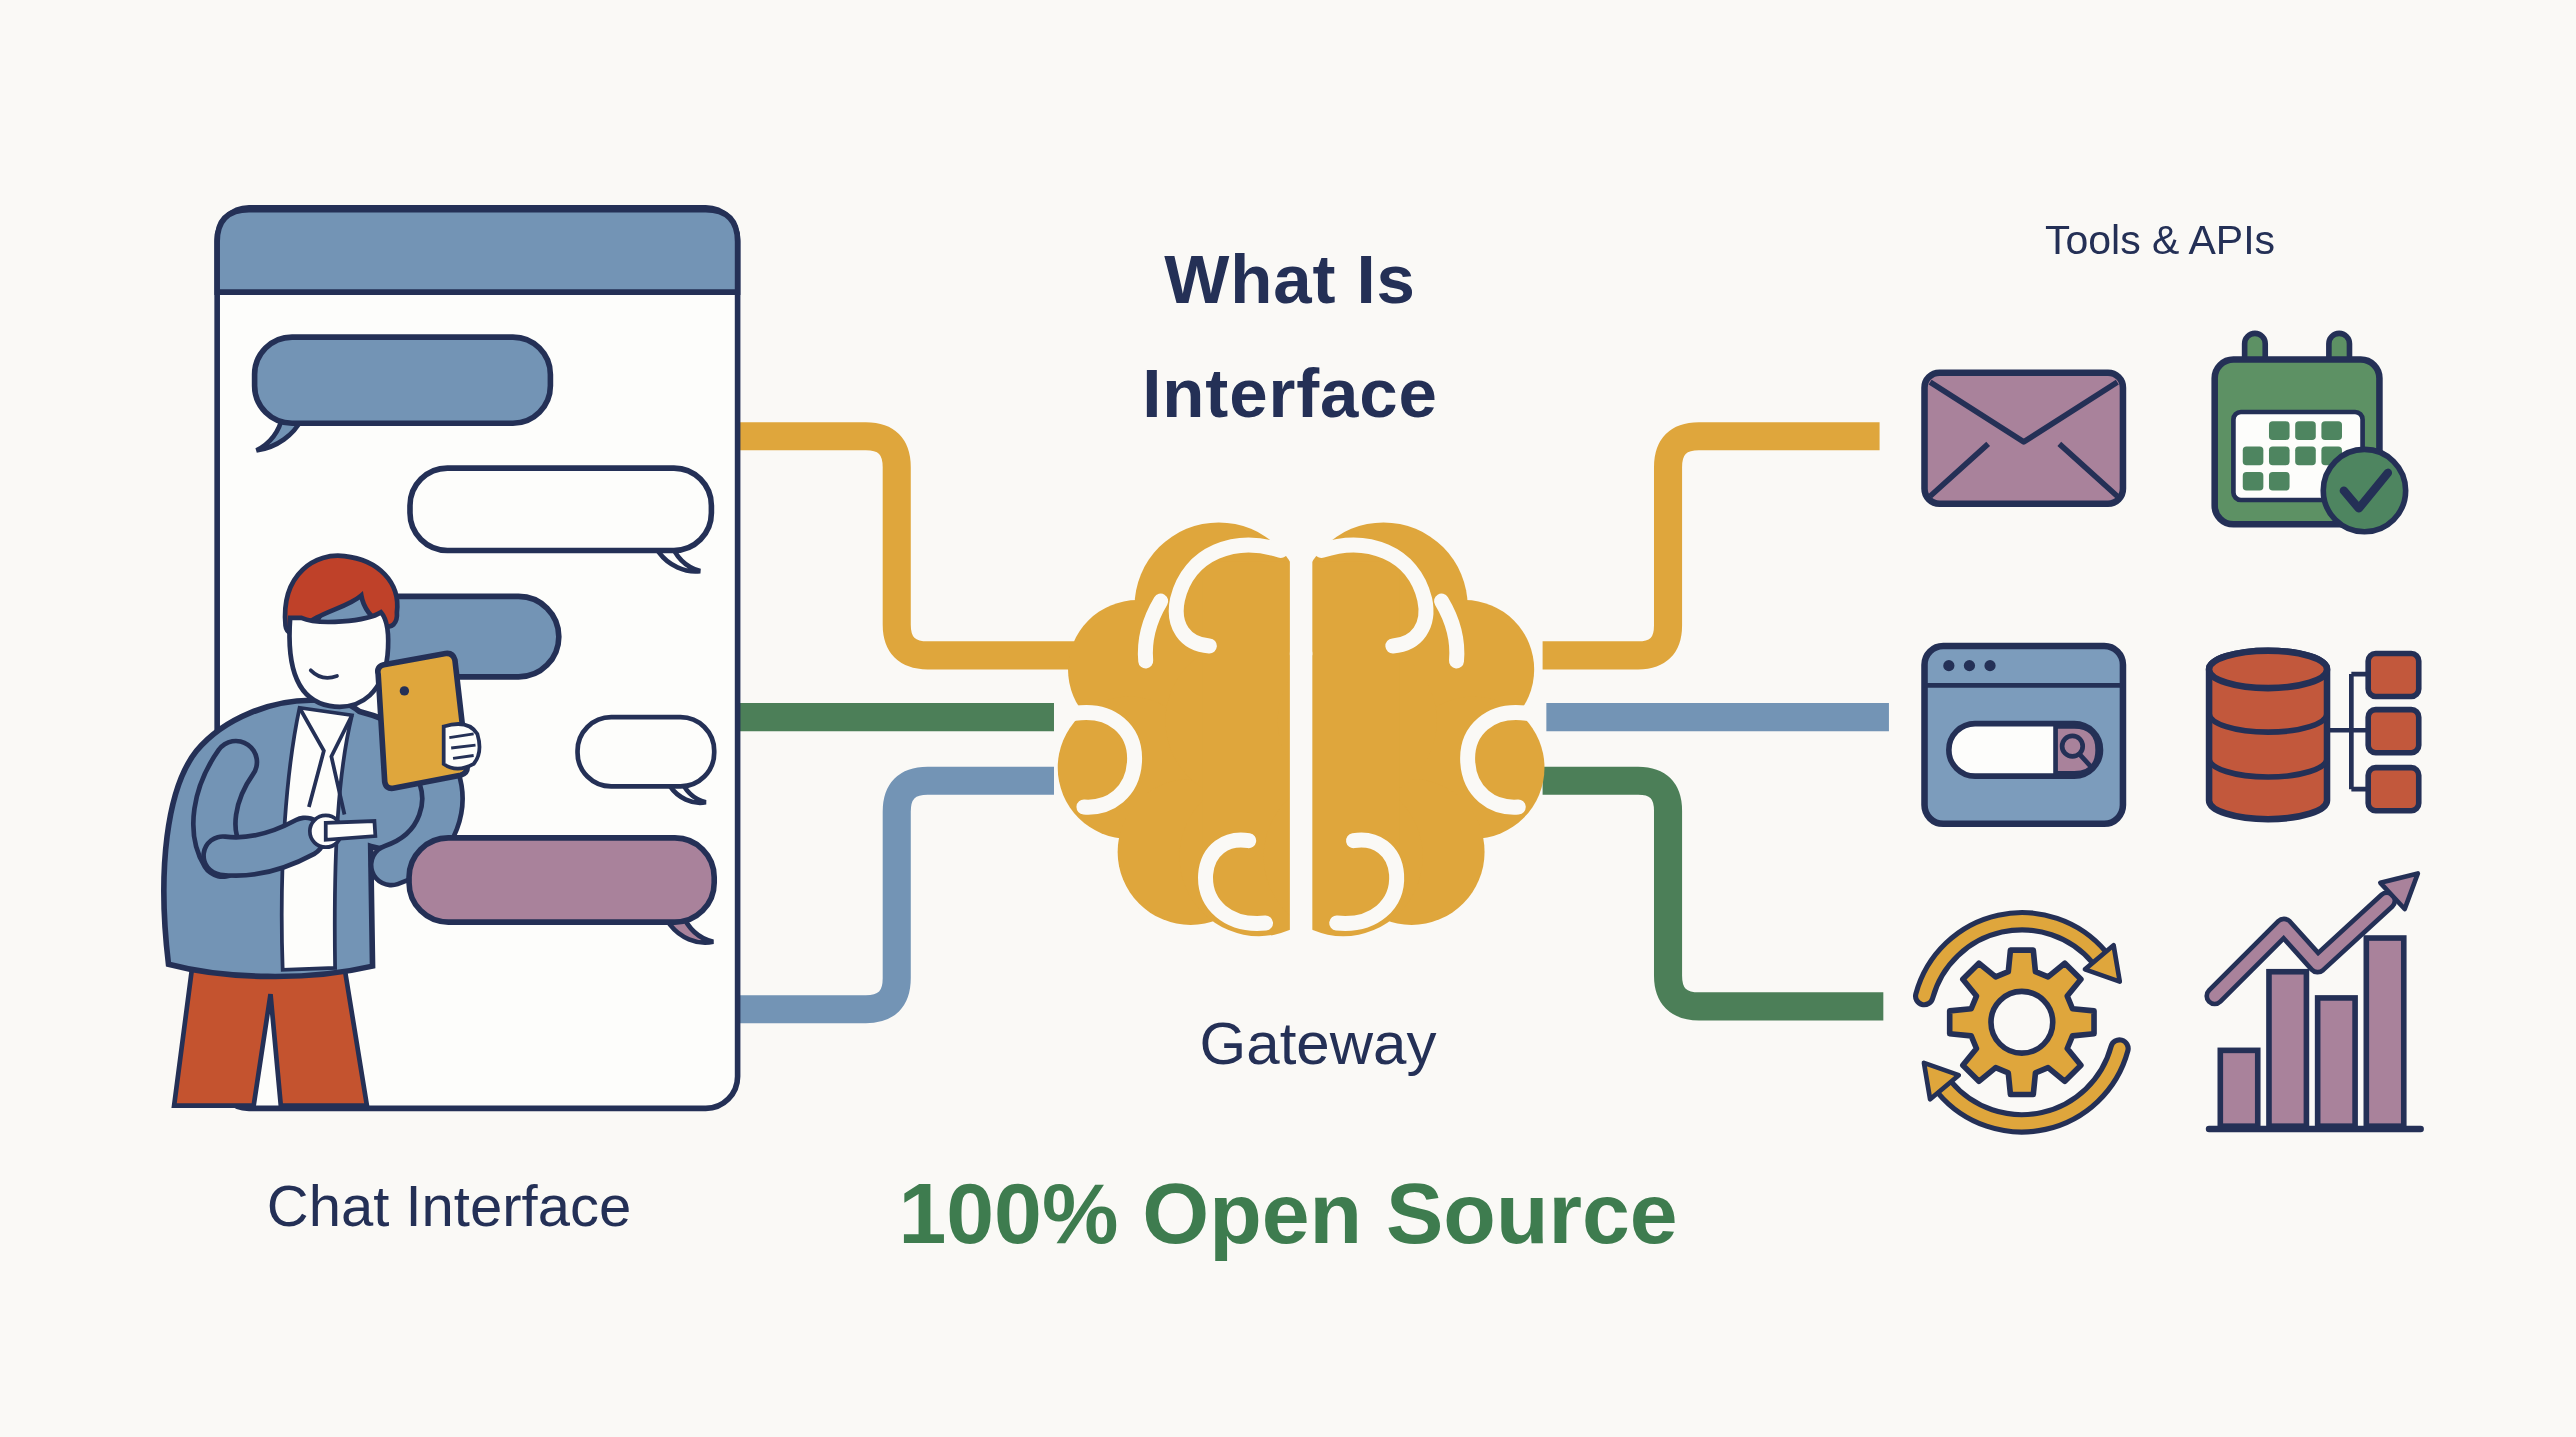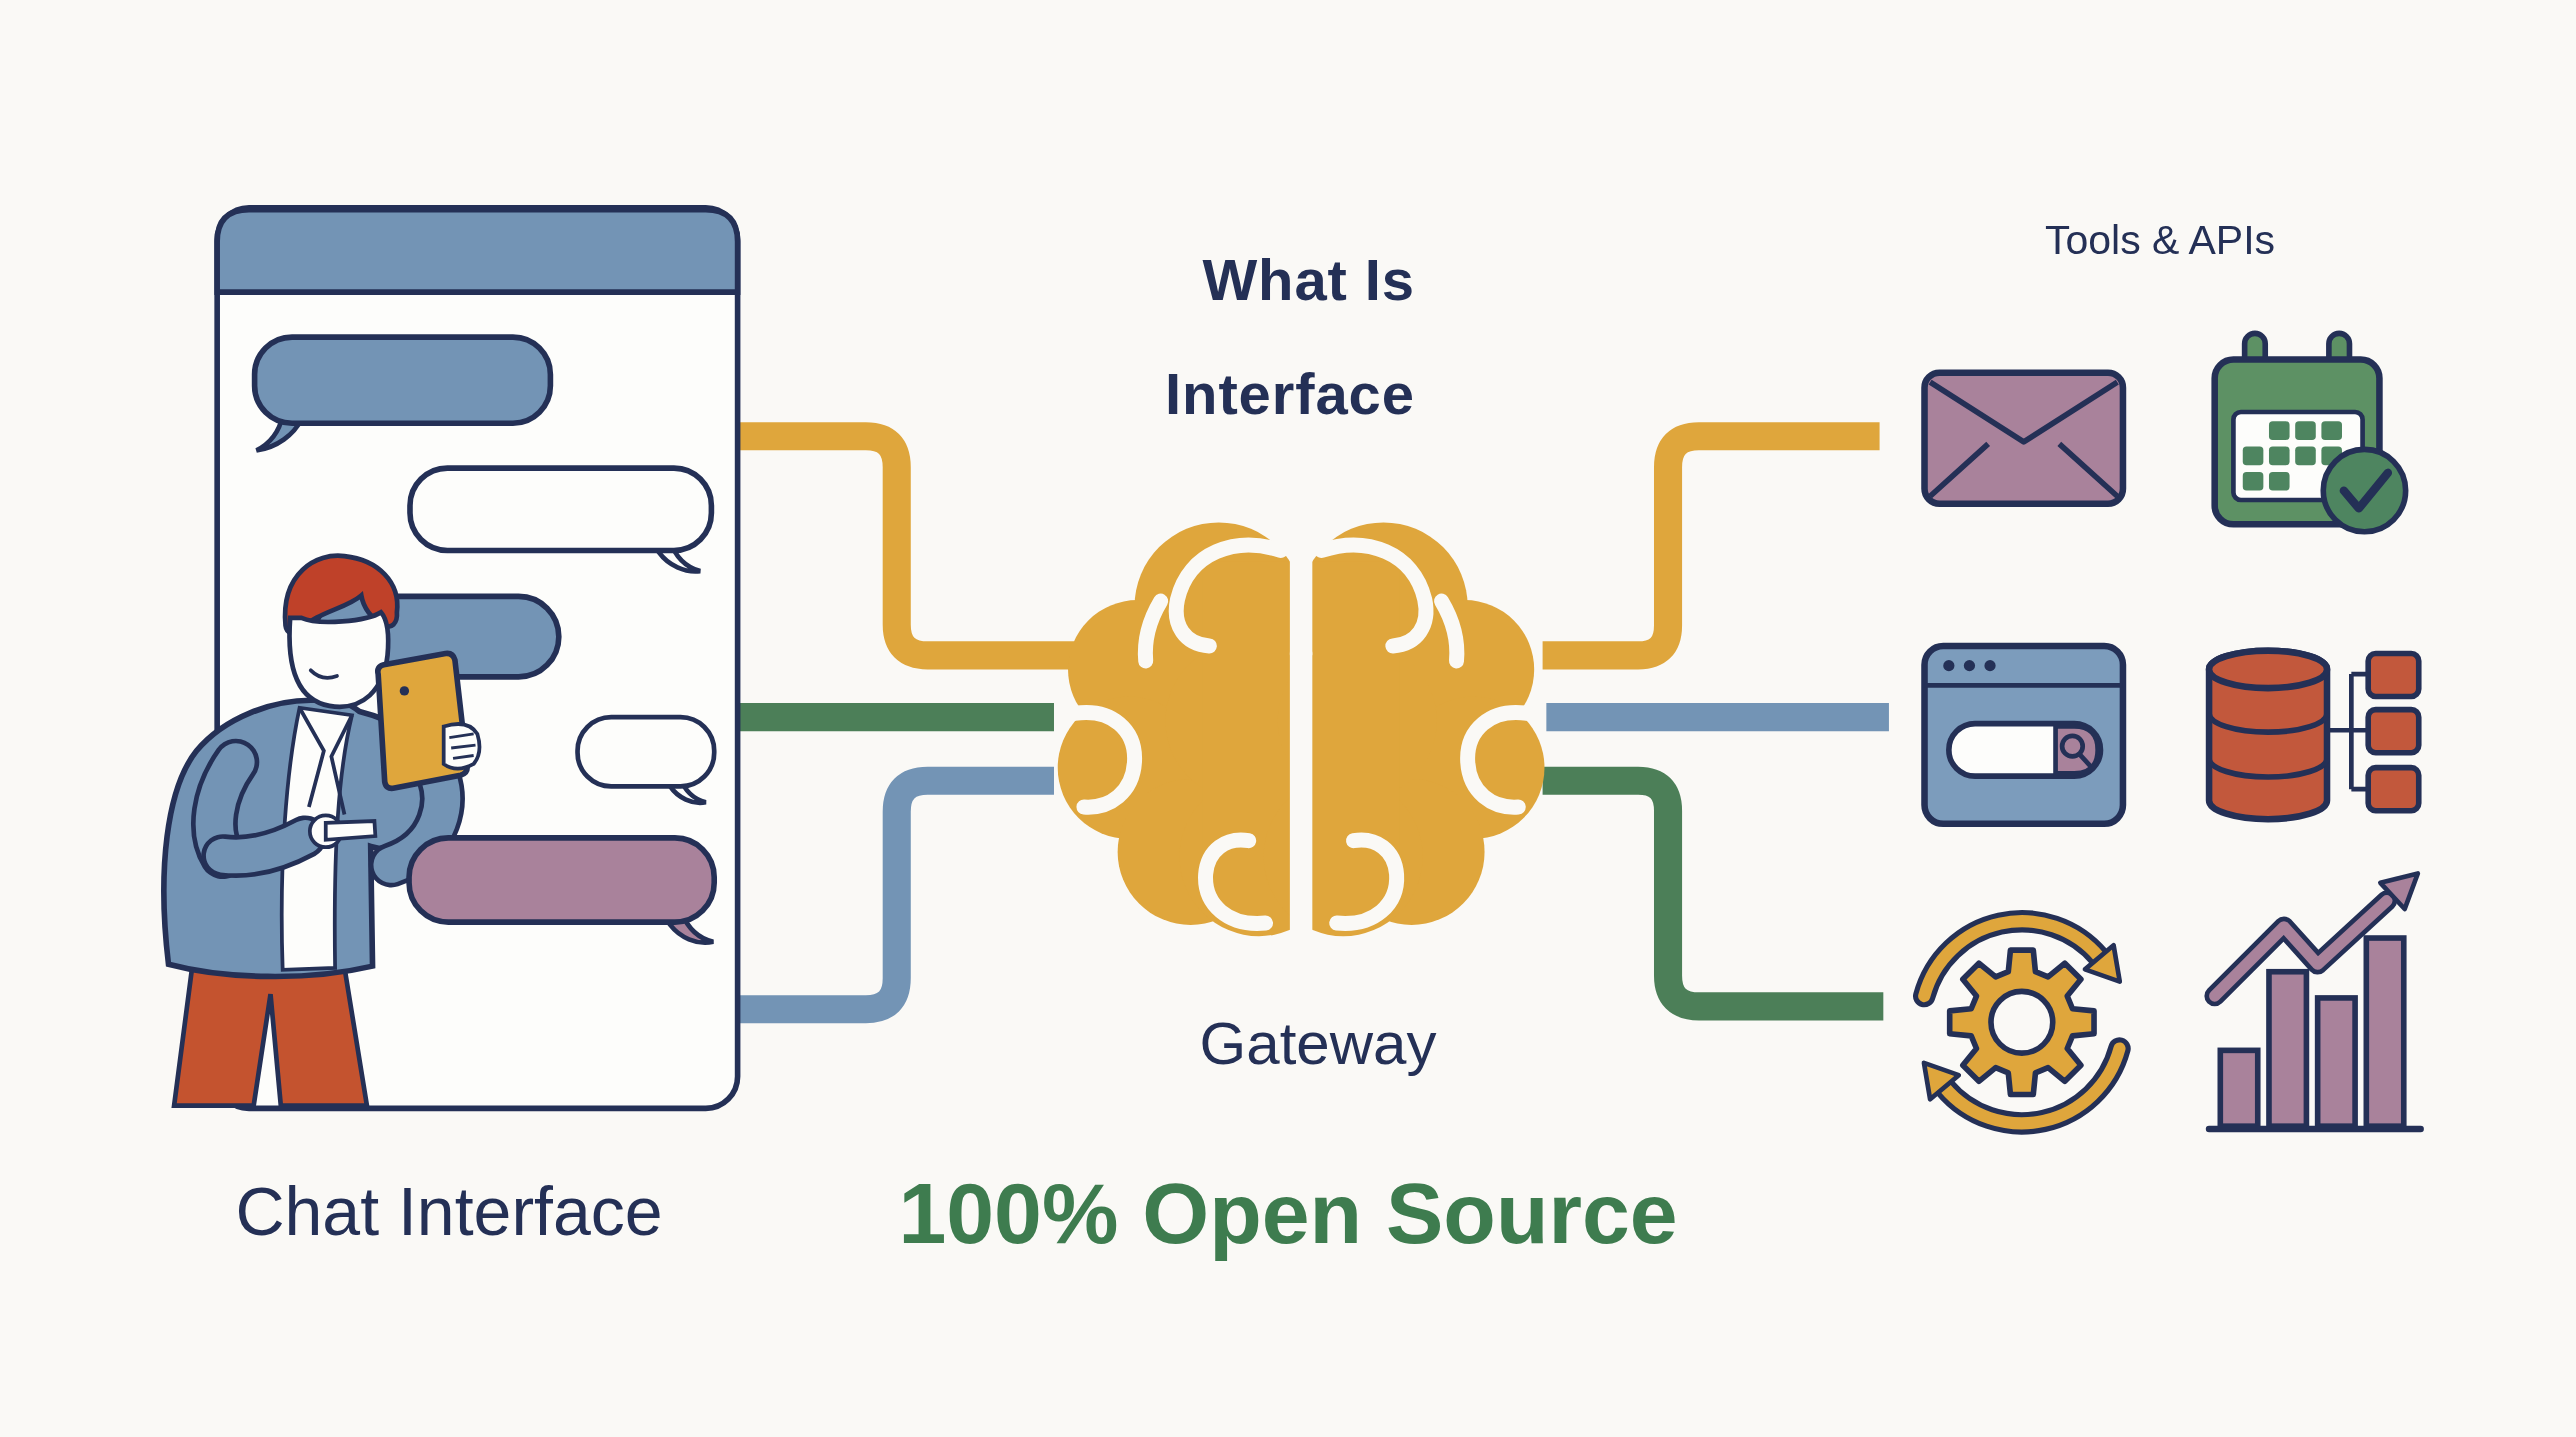--- a/index.html
+++ b/index.html
@@ -13,27 +13,26 @@
   .stage svg{position:absolute;left:0;top:0;width:2576px;height:1438px;display:block;}
   .label{
     position:absolute;
     transform:translateX(-50%);
     color:var(--navy,#243056);
     white-space:nowrap;
     text-align:center;
   }
   .title{
     top:223px;left:1290px;
-    font-size:58px;line-height:114px;font-weight:600;
+    font-size:69px;line-height:114px;font-weight:600;
     letter-spacing:0.9px;
-    text-align:right;
   }
   .tools-label{top:217px;left:2160px;font-size:41px;font-weight:500;}
   .gateway-label{top:1009px;left:1290px;font-size:60px;font-weight:500;margin-left:28px;}
-  .chat-label{top:1172px;left:449px;font-size:68px;font-weight:500;}
+  .chat-label{top:1172px;left:449px;font-size:58px;font-weight:500;}
   .opensource-label{
     top:1164px;left:1288px;
     font-size:86px;font-weight:700;
     color:var(--green-text,#3E7C4F);
   }
   
   .f-bg{fill:var(--bg)}
   .f-white{fill:var(--white)}
   .f-navy{fill:var(--navy)}
   .f-gold{fill:var(--gold)}

